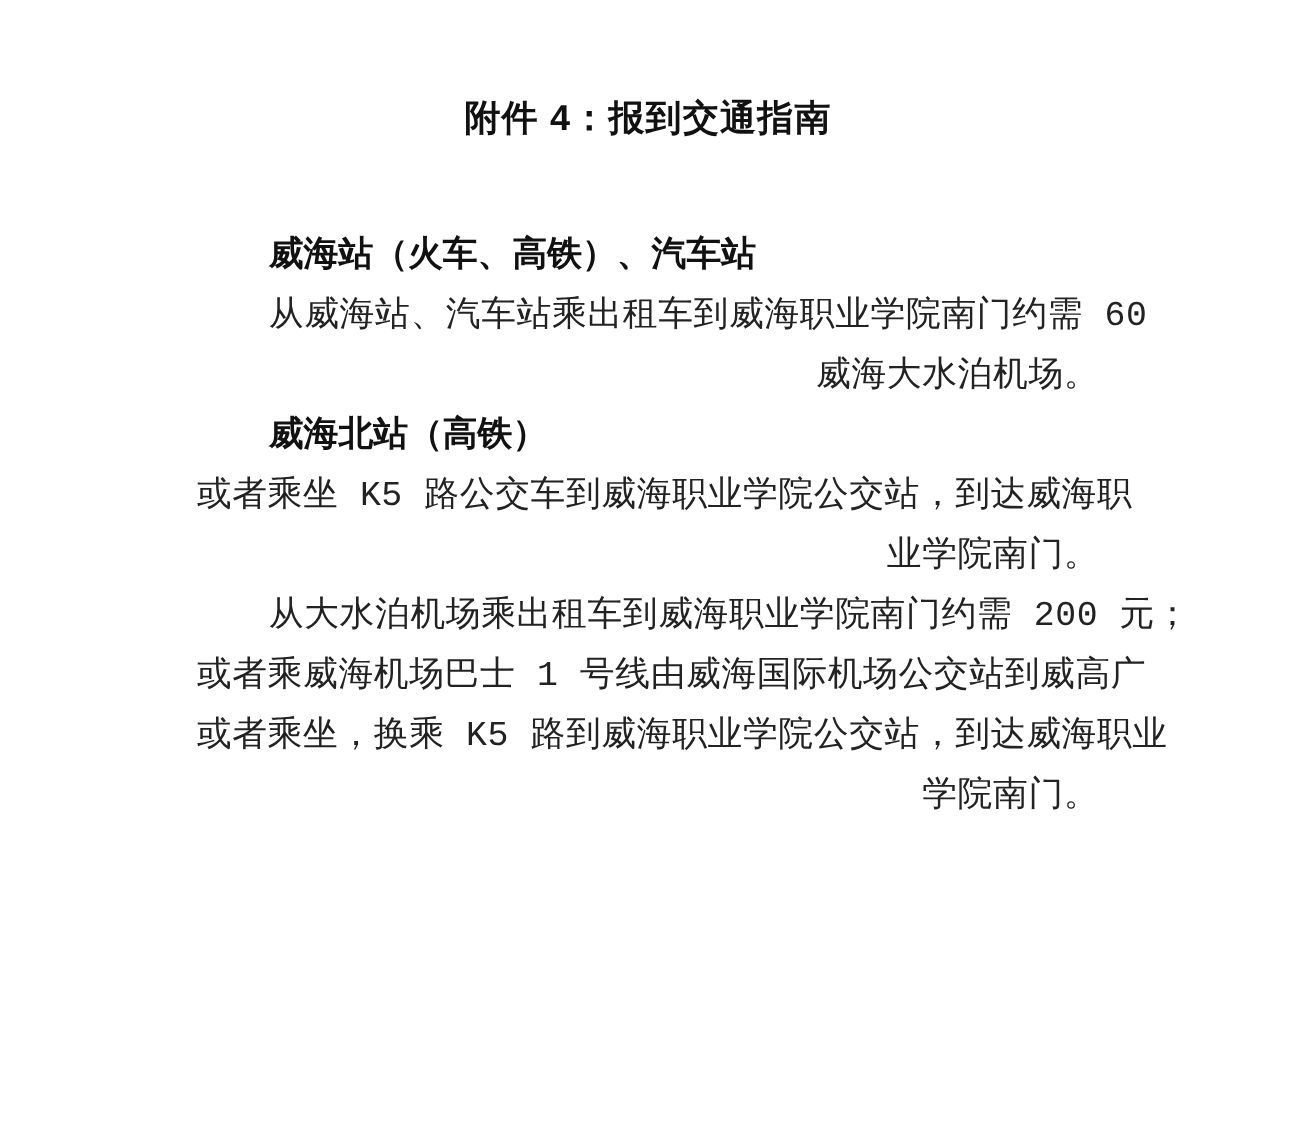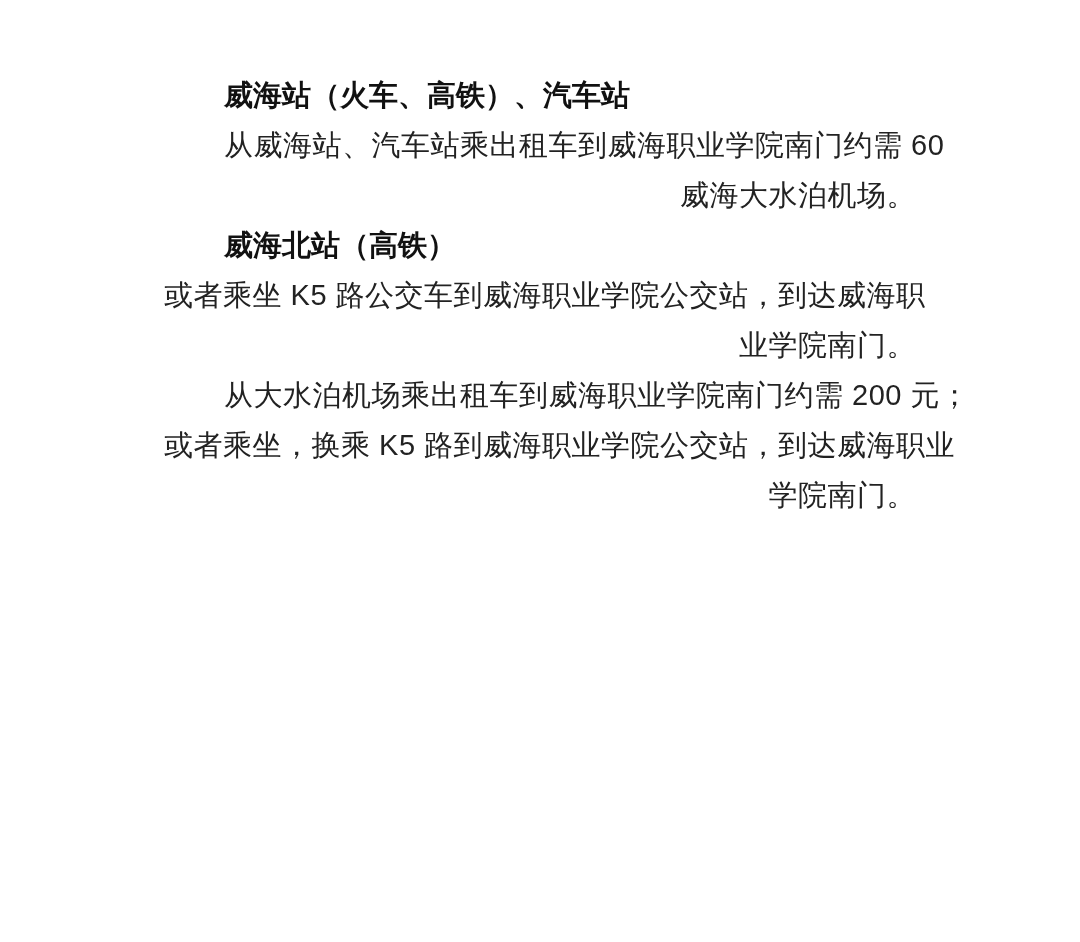--- a/index.html
+++ b/index.html
@@ -17,21 +17,21 @@
     text-align: center;
     font-family: "Liberation Sans", "DejaVu Sans", sans-serif;
     font-size: 30px;
     font-weight: 700;
     letter-spacing: 1px;
     color: #111111;
   }
   .content {
     width: 752px;
     margin: 70px auto 0 auto;
-    font-family: Liberation Sans, sans-serif;
+    font-family: Liberation Mono, monospace;
     font-size: 29px;
     color: #222222;
   }
   .section-heading {
     height: 50px;
     line-height: 50px;
     font-size: 29px;
     font-weight: 700;
     color: #111111;
     padding-left: 60px; 
@@ -47,35 +47,37 @@
   }
   .body-line.indent {
     padding-left: 60px; 
   }
 </style>
 </head>
 <body>
 
 <div class="page">
 
+  <h1 class="doc-title">附件 4：报到交通指南</h1>
 
   <div class="content">
 
     <section>
       <h2 class="section-heading">威海站（火车、高铁）、汽车站</h2>
       <p class="body-line indent">从威海站、汽车站乘出租车到威海职业学院南门约需 60</p>
       <p class="body-line">威海大水泊机场。</p>
     </section>
 
     <section>
       <h2 class="section-heading">威海北站（高铁）</h2>
       <p class="body-line">或者乘坐 K5 路公交车到威海职业学院公交站，到达威海职</p>
       <p class="body-line">业学院南门。</p>
     </section>
 
     <section>
       <p class="body-line indent">从大水泊机场乘出租车到威海职业学院南门约需 200 元；</p>
+      <p class="body-line">或者乘威海机场巴士 1 号线由威海国际机场公交站到威高广</p>
       <p class="body-line">或者乘坐，换乘 K5 路到威海职业学院公交站，到达威海职业</p>
       <p class="body-line">学院南门。</p>
     </section>
 
   </div>
 </div>
 
 </body></html>

